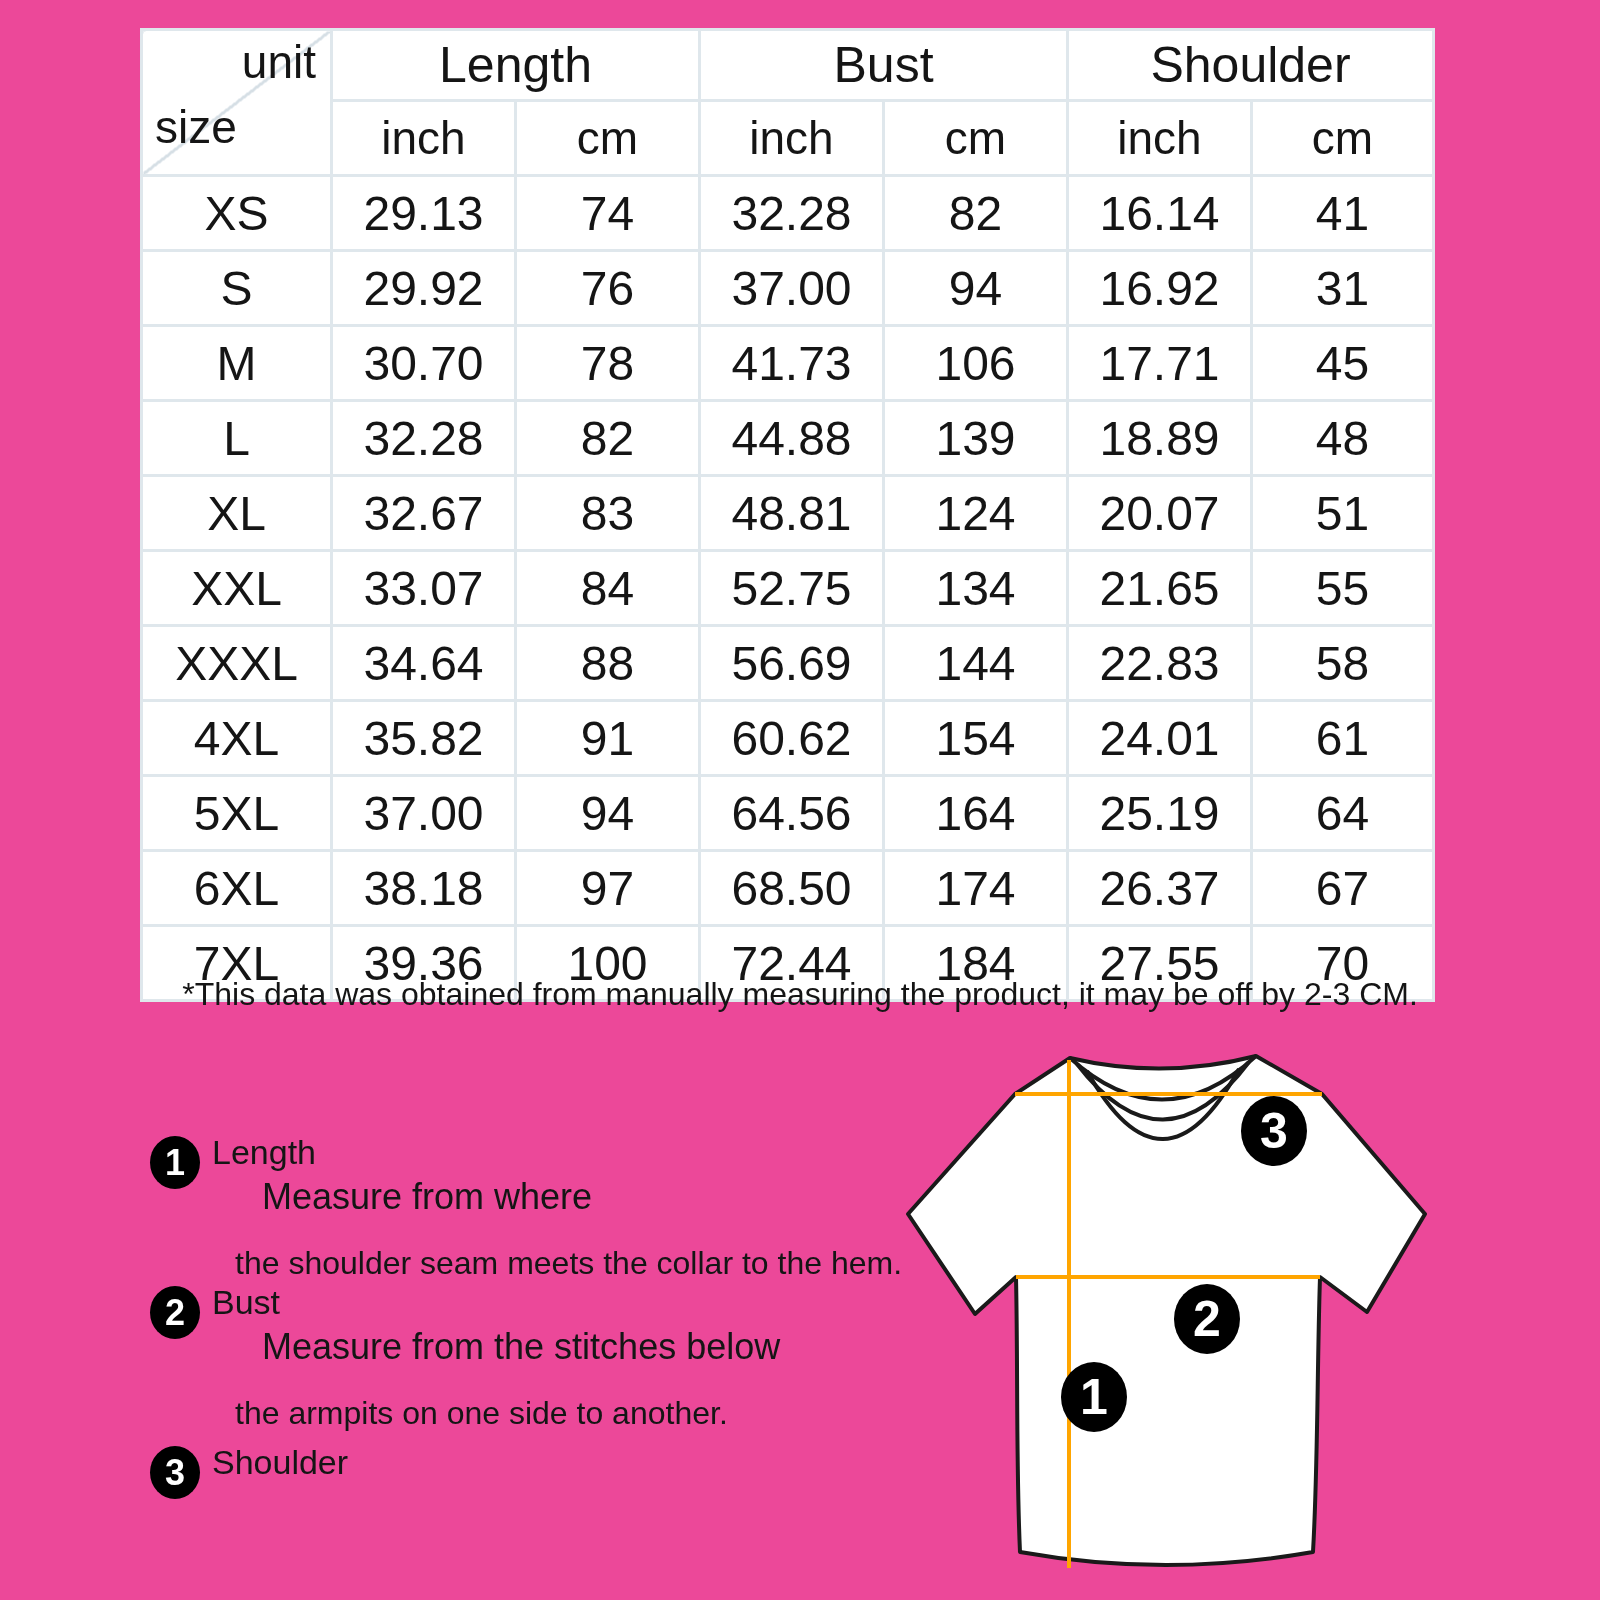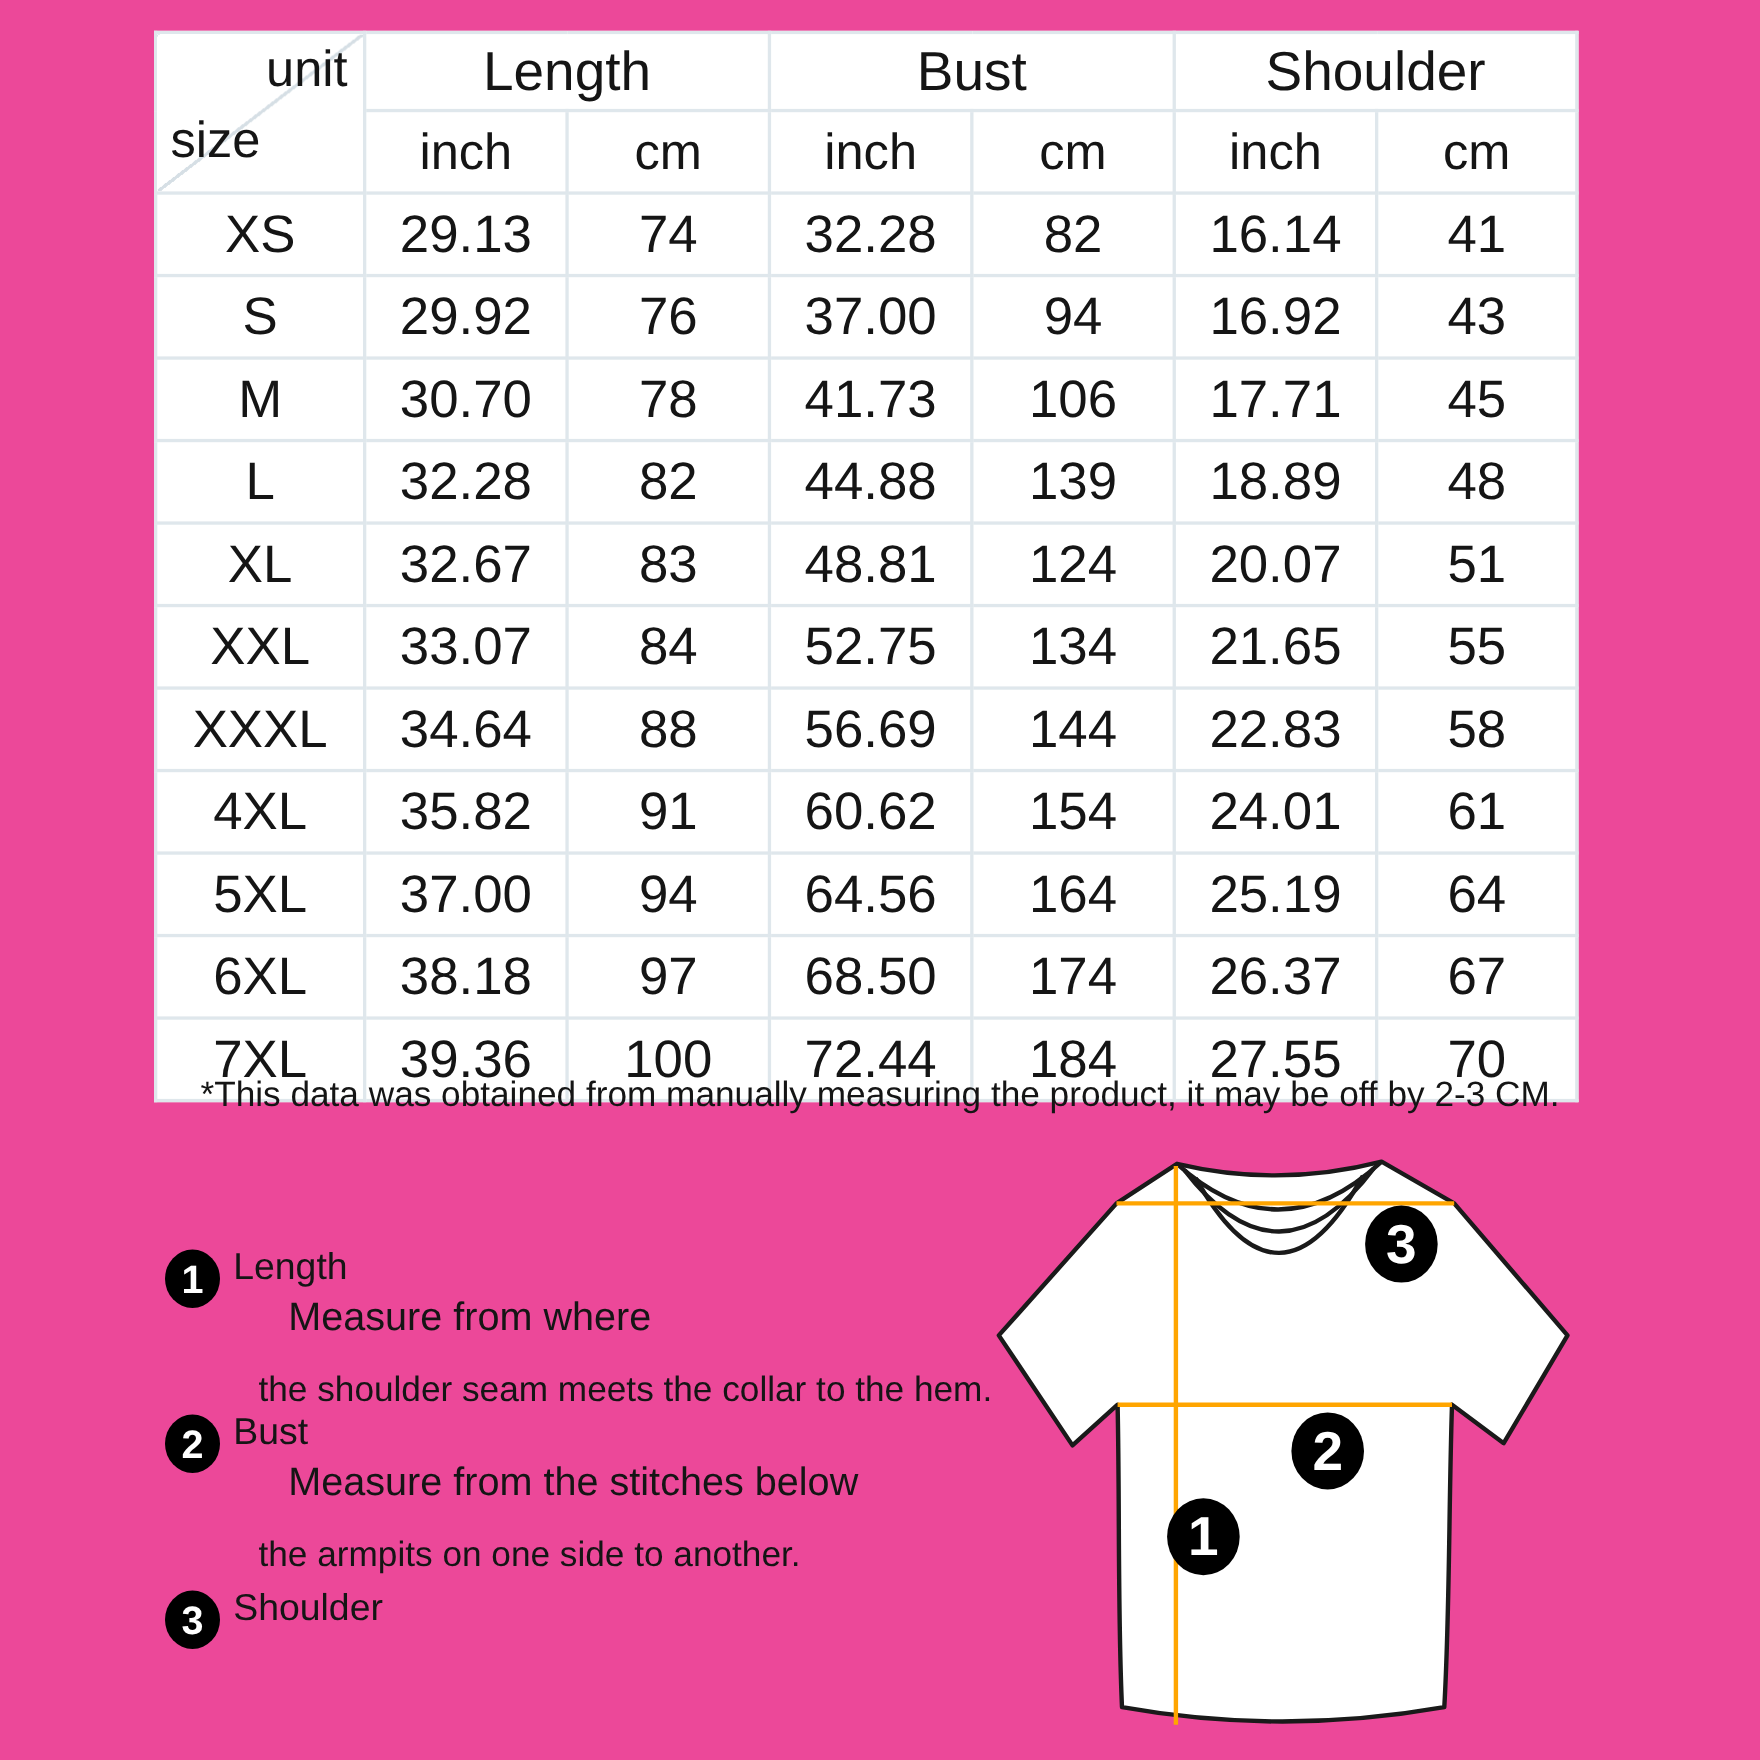--- a/index.html
+++ b/index.html
@@ -83,21 +83,21 @@
           <td>16.14</td>
           <td>41</td>
         </tr>
         <tr>
           <td>S</td>
           <td>29.92</td>
           <td>76</td>
           <td>37.00</td>
           <td>94</td>
           <td>16.92</td>
-          <td>43</td>
+          <td>31</td>
         </tr>
         <tr>
           <td>M</td>
           <td>30.70</td>
           <td>78</td>
           <td>41.73</td>
           <td>106</td>
           <td>17.71</td>
           <td>45</td>
         </tr>

